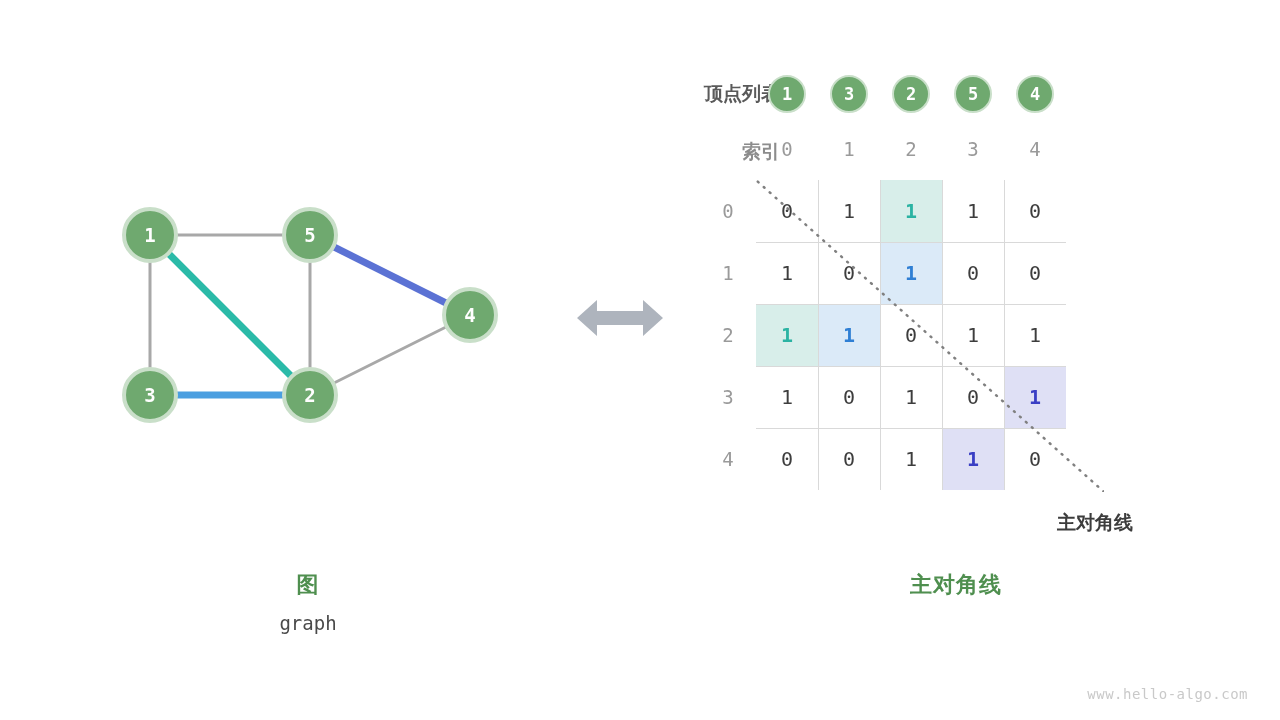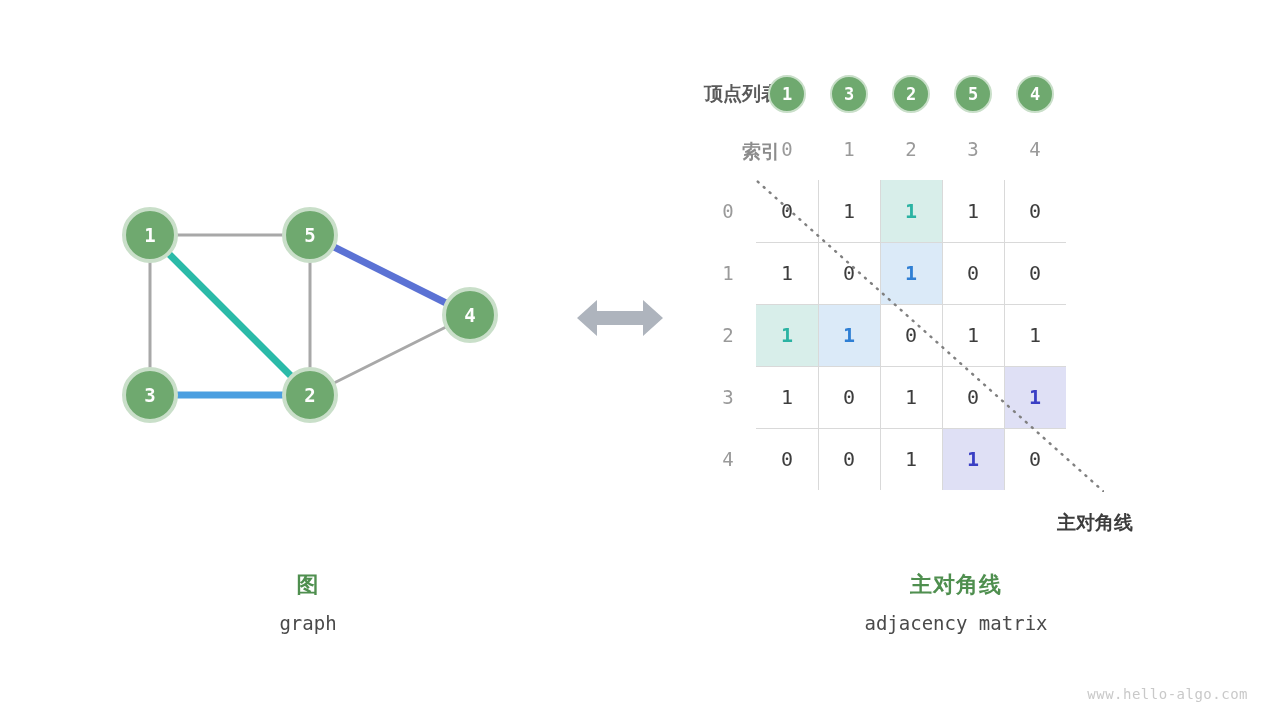--- a/index.html
+++ b/index.html
@@ -285,17 +285,16 @@
     <div class="diag-label">主对角线</div>
   </div>
 
   <div class="caption" id="caption-graph">
     <div class="cn">图</div>
     <div class="en">graph</div>
   </div>
 
   <div class="caption" id="caption-matrix">
     <div class="cn">主对角线</div>
-    <div class="en">adjacency matrix</div>
   </div>
 
   <div id="watermark">www.hello-algo.com</div>
 </div>
 
 </body></html>

